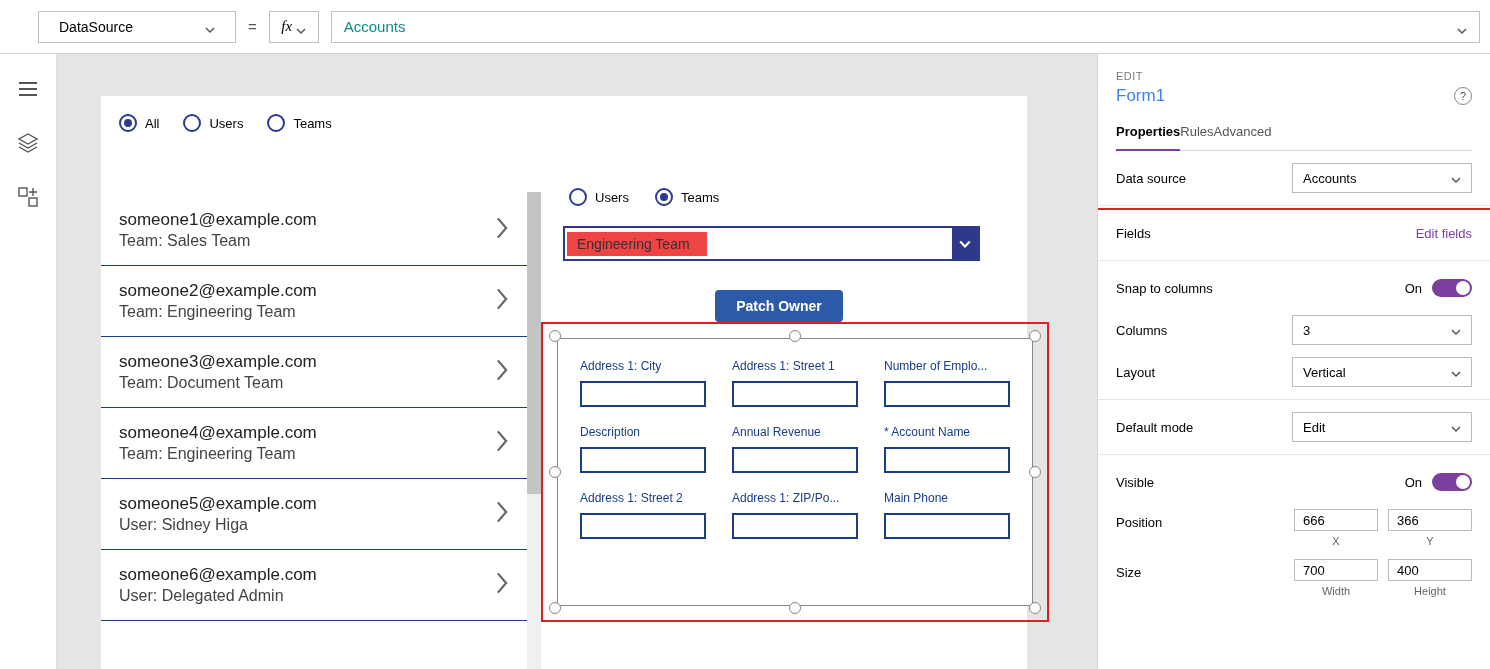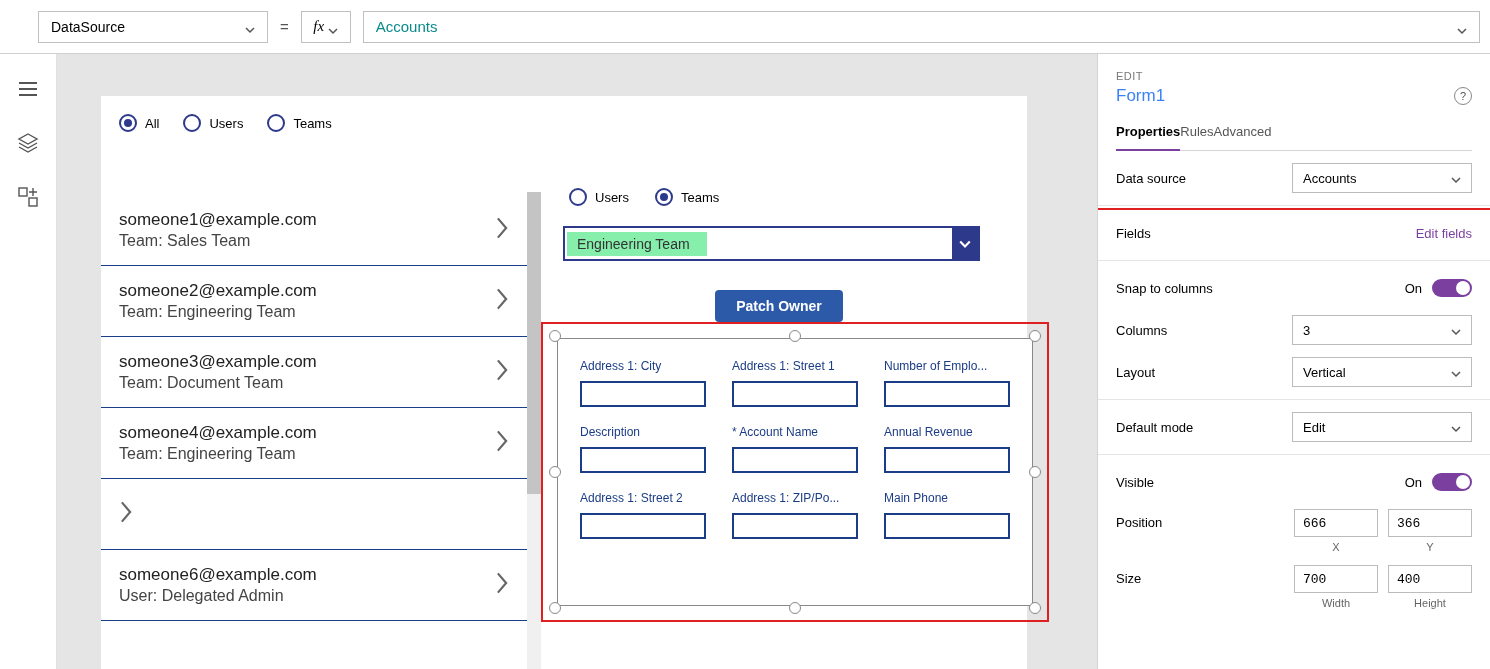--- a/index.html
+++ b/index.html
@@ -1,20 +1,20 @@
 <!DOCTYPE html>
 <html><head>
 <meta charset="utf-8">
 <style>
   * { box-sizing: border-box; margin: 0; padding: 0; font-family: "Segoe UI", Arial, sans-serif; }
   body { background: #fff; width: 1490px; height: 669px; overflow: hidden; }
 
   
   .formula-bar { height: 54px; border-bottom: 1px solid #d0d0d0; display: flex; align-items: center; padding: 0 10px 0 38px; gap: 12px; }
-  .prop-select { width: 230px; height: 32px; border: 1px solid #c0c0c0; display: flex; align-items: center; justify-content: space-between; padding: 0 12px; font-size: 14px; cursor: pointer; background:#fff; }
+  .prop-select { width: 198px; height: 32px; border: 1px solid #c0c0c0; display: flex; align-items: center; justify-content: space-between; padding: 0 20px; font-size: 14px; cursor: pointer; background:#fff; }
   .equals { font-size: 15px; color:#555; }
   .fx-box { width: 50px; height: 32px; border: 1px solid #c0c0c0; display: flex; align-items: center; justify-content: center; gap:4px; background:#fff; }
   .fx-box span.fx { font-style: italic; font-family: "Times New Roman", serif; font-size: 15px; }
   .formula-input { flex:1; height:32px; border:1px solid #c0c0c0; display:flex; align-items:center; padding:0 12px; font-size:15px; color:#0a8a8a; font-family: Consolas, monospace; justify-content: space-between; background:#fff;}
   .chev { width:10px; height:10px; display:inline-block; }
   .chev svg { width:10px; height:10px; }
 
   
   .main { display:flex; height: calc(669px - 54px); }
   .left-rail { width: 57px; border-right:1px solid #e0e0e0; display:flex; flex-direction:column; align-items:center; padding-top:24px; gap:32px; }
@@ -35,21 +35,21 @@
   .list-item:first-child { border-top:none; padding-top:0; margin-top:18px;}
   .li-main { font-size:17px; color:#222; }
   .li-sub { font-size:16px; color:#444; margin-top:2px; }
   .li-chev { color:#666; }
   .scroll-bar { position:absolute; left:426px; top:96px; width:14px; height:492px; background:#f0f0f0; }
   .scroll-thumb { position:absolute; left:0; top:0; width:14px; height:302px; background:#c4c4c4; }
 
   
   .mini-radio-row { position:absolute; left:468px; top:92px; display:flex; gap:26px; }
   .team-select { position:absolute; left:462px; top:130px; width:417px; height:35px; border:2px solid #2d3a8c; display:flex; align-items:center; }
-  .team-select .txt { flex:1; padding:0 10px; font-size:14px; color:#333; background:#86efac; height:24px; display:flex; align-items:center; margin-left:2px; width:140px; flex:0 0 auto;}
+  .team-select .txt { flex:1; padding:0 10px; font-size:14px; color:#333; background:#ef4444; height:24px; display:flex; align-items:center; margin-left:2px; width:140px; flex:0 0 auto;}
   .team-select .dd { width:26px; height:100%; background:#2d3a8c; display:flex; align-items:center; justify-content:center; margin-left:auto;}
   .patch-btn { position:absolute; left:614px; top:194px; width:128px; height:32px; background:#2d5aa8; color:#fff; font-size:14px; border:none; border-radius:4px; font-weight:600; cursor:pointer; }
 
   
   .form-sel { position:absolute; left:440px; top:226px; width:508px; height:300px; border:2px solid #e02020; }
   .form-inner { position:absolute; left:14px; top:14px; right:14px; bottom:14px; border:1px solid #888; background:#fff; }
   .grab { position:absolute; width:12px; height:12px; border:1px solid #888; background:#fff; border-radius:50%; }
   .fields-grid { display:grid; grid-template-columns: repeat(3, 1fr); gap:18px 26px; padding:20px 22px; }
   .fld-lbl { font-size:12px; color:#1b3c86; white-space:nowrap; overflow:hidden; text-overflow:ellipsis; }
   .fld-lbl.req::before { content:"* "; color:#1b3c86; }
@@ -69,21 +69,21 @@
   .pp-body { flex:1; overflow:auto; }
   .pp-group { padding:12px 18px; border-bottom:1px solid #e5e5e5; }
   .pp-row { display:flex; align-items:center; justify-content:space-between; min-height:30px; font-size:13px; }
   .pp-row + .pp-row { margin-top:12px; }
   .pp-ctrl-select { width:180px; height:30px; border:1px solid #bcbcbc; display:flex; align-items:center; justify-content:space-between; padding:0 10px; font-size:13px; cursor:pointer; background:#fff;}
   .highlight-red { outline:2px solid #e02020; outline-offset:2px; }
   .link { color:#7b3fa0; cursor:pointer; font-size:13px; }
   .toggle { width:40px; height:18px; border-radius:9px; background:#7b3fa0; position:relative; cursor:pointer; }
   .toggle::after { content:""; position:absolute; right:2px; top:2px; width:14px; height:14px; background:#fff; border-radius:50%; }
   .inp-pair { display:flex; gap:10px; }
-  .inp-small { width:84px; height:28px; border:1px solid #bcbcbc; padding:0 8px; font-size:13px; background:#fff;font-family:Liberation Mono, monospace;}
+  .inp-small { width:84px; height:22px; border:1px solid #bcbcbc; padding:0 8px; font-size:13px; background:#fff;}
   .inp-lbl { text-align:center; font-size:11px; color:#666; margin-top:4px; }
   .col-fill { display:flex; flex-direction:column; align-items:center;}
 </style>
 </head>
 <body>
 
 <div class="formula-bar">
   <div class="prop-select">
     <span>DataSource</span>
     <span class="chev"><svg viewBox="0 0 10 10">
@@ -177,20 +177,24 @@
             <div class="list-item">
               <div>
                 <div class="li-main">someone4@example.com</div>
                 <div class="li-sub">Team: Engineering Team</div>
               </div>
               <div class="li-chev"><svg width="14" height="22" viewBox="0 0 10 16">
                   <path d="M2 1 L8 8 L2 15" fill="none" stroke="#666" stroke-width="1.6"></path>
                 </svg></div>
             </div>
             <div class="list-item">
+              <div>
+                <div class="li-main">someone5@example.com</div>
+                <div class="li-sub">User: Sidney Higa</div>
+              </div>
               <div class="li-chev"><svg width="14" height="22" viewBox="0 0 10 16">
                   <path d="M2 1 L8 8 L2 15" fill="none" stroke="#666" stroke-width="1.6"></path>
                 </svg></div>
             </div>
             <div class="list-item">
               <div>
                 <div class="li-main">someone6@example.com</div>
                 <div class="li-sub">User: Delegated Admin</div>
               </div>
               <div class="li-chev"><svg width="14" height="22" viewBox="0 0 10 16">
@@ -238,25 +242,25 @@
               </div>
               <div>
                 <div class="fld-lbl">Number of Emplo...</div>
                 <div class="fld-input"></div>
               </div>
               <div>
                 <div class="fld-lbl">Description</div>
                 <div class="fld-input"></div>
               </div>
               <div>
+                <div class="fld-lbl">Annual Revenue</div>
+                <div class="fld-input"></div>
+              </div>
+              <div>
                 <div class="fld-lbl req">Account Name</div>
-                <div class="fld-input"></div>
-              </div>
-              <div>
-                <div class="fld-lbl">Annual Revenue</div>
                 <div class="fld-input"></div>
               </div>
               <div>
                 <div class="fld-lbl">Address 1: Street 2</div>
                 <div class="fld-input"></div>
               </div>
               <div>
                 <div class="fld-lbl">Address 1: ZIP/Po...</div>
                 <div class="fld-input"></div>
               </div>

